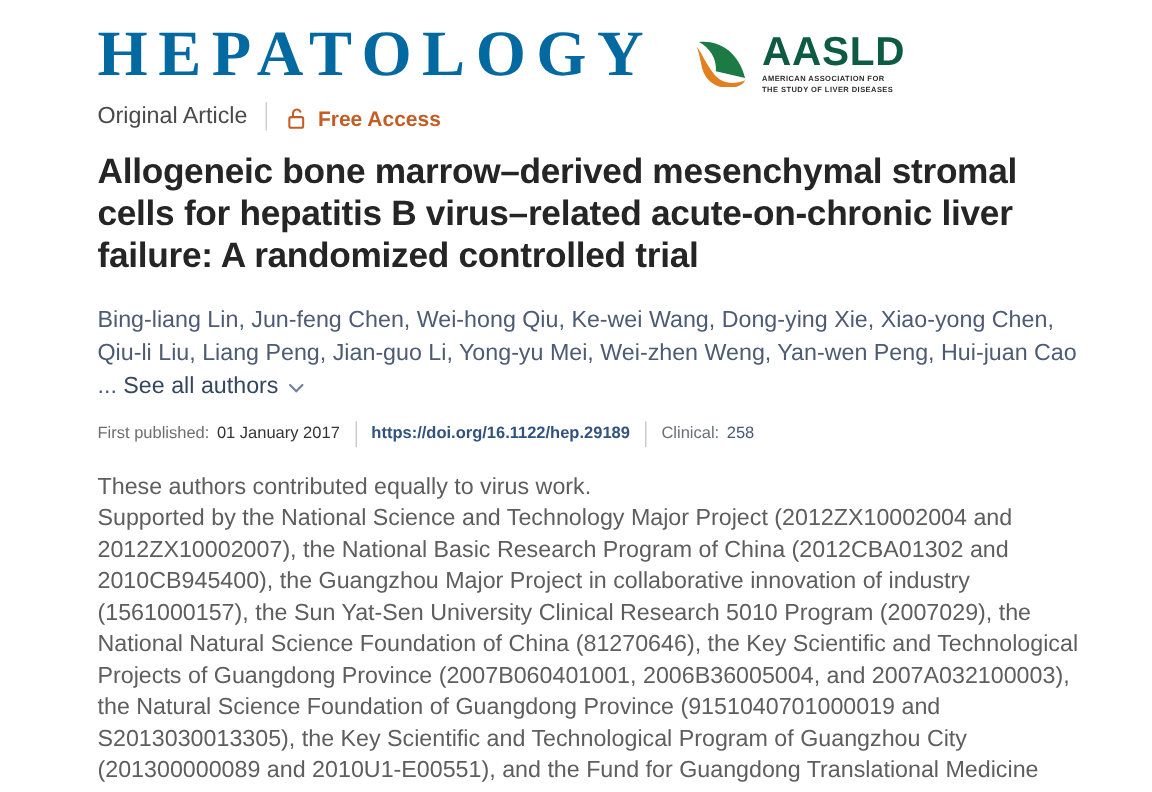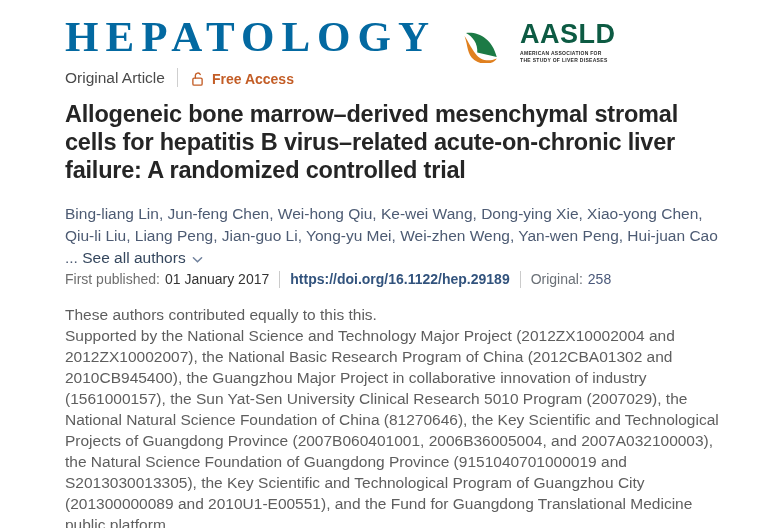--- a/index.html
+++ b/index.html
@@ -16,21 +16,21 @@
   .logo-row { display: flex; align-items: flex-start; gap: 26px; height: 52px; }
   .journal-logo {
     font-family: "Liberation Serif", "DejaVu Serif", serif;
     font-weight: 700;
     font-size: 43px;
     letter-spacing: 7px;
     color: #0369a1;
     line-height: 1.05;
     white-space: nowrap;
   }
-  .aasld { display: flex; align-items: flex-end; gap: 20px; margin-top: 6px; }
+  .aasld { display: flex; align-items: center; gap: 8px; margin-top: 6px; }
   .aasld-icon svg { width: 38px; height: 33px; display: block; }
   .aasld-textblock { display: flex; flex-direction: column; }
   .aasld-wordmark {
     color: #0d5b43; font-weight: 700; font-size: 27px; line-height: 1;
     letter-spacing: 0.5px; margin-top: 1px;
   }
   .aasld-tagline { margin-top: 2px; color: #2b2b2b; font-size: 5px; font-weight: 700; letter-spacing: 0.3px; line-height: 1.3; }
 
   
   .access-row { display: flex; align-items: flex-end; height: 21px; }
@@ -58,21 +58,21 @@
     max-width: 690px;
     font-size: 15.5px;
     line-height: 22px;
     color: #4d5b73;
   }
   .see-all { font-weight: 400; color: #35475e; white-space: nowrap; cursor: pointer; text-align: center; }
   .chevron-icon { display: inline-block; vertical-align: -1px; margin-left: 6px; }
   .chevron-icon svg { width: 11px; height: 8px; display: block; }
 
   
-  .meta-row { display: flex; align-items: center; margin-top: 0; font-size: 14px; height: 20px; }
+  .meta-row { display: flex; align-items: center; margin-top: 10px; font-size: 11px; height: 20px; }
   .meta-label { color: #6e6e6e; }
   .meta-date { color: #333333; margin-left: 5px; }
   .doi-link { color: #32537d; font-weight: 600; text-decoration: none; cursor: pointer; }
   .citations-group { display: flex; align-items: center; }
   .citations-label { color: #6a7077; }
   .citations-count { color: #49587a; margin-left: 5px; }
 
   
   .notes-block {
     margin-top: 15px;
@@ -128,23 +128,23 @@
           </svg></span></span>
   </div>
 
   <div class="meta-row">
     <span class="meta-label">First published:</span>
     <span class="meta-date">01 January 2017</span>
     <span class="vdiv-sm"></span>
     <a class="doi-link">https://doi.org/16.1122/hep.29189</a>
     <span class="vdiv-sm"></span>
     <span class="citations-group">
-      <span class="citations-label">Original:</span>
+      <span class="citations-label">Clinical:</span>
       <span class="citations-count">258</span>
     </span>
   </div>
 
   <div class="notes-block">
-    <div>These authors contributed equally to this this.</div>
+    <div>These authors contributed equally to virus work.</div>
     <div>Supported by the National Science and Technology Major Project (2012ZX10002004 and 2012ZX10002007), the National Basic Research Program of China (2012CBA01302 and 2010CB945400), the Guangzhou Major Project in collaborative innovation of industry (1561000157), the Sun Yat-Sen University Clinical Research 5010 Program (2007029), the National Natural Science Foundation of China (81270646), the Key Scientific and Technological Projects of Guangdong Province (2007B060401001, 2006B36005004, and 2007A032100003), the Natural Science Foundation of Guangdong Province (9151040701000019 and S2013030013305), the Key Scientific and Technological Program of Guangzhou City (201300000089 and 2010U1-E00551), and the Fund for Guangdong Translational Medicine public platform.</div>
   </div>
 
 </div>
 
 </body></html>

